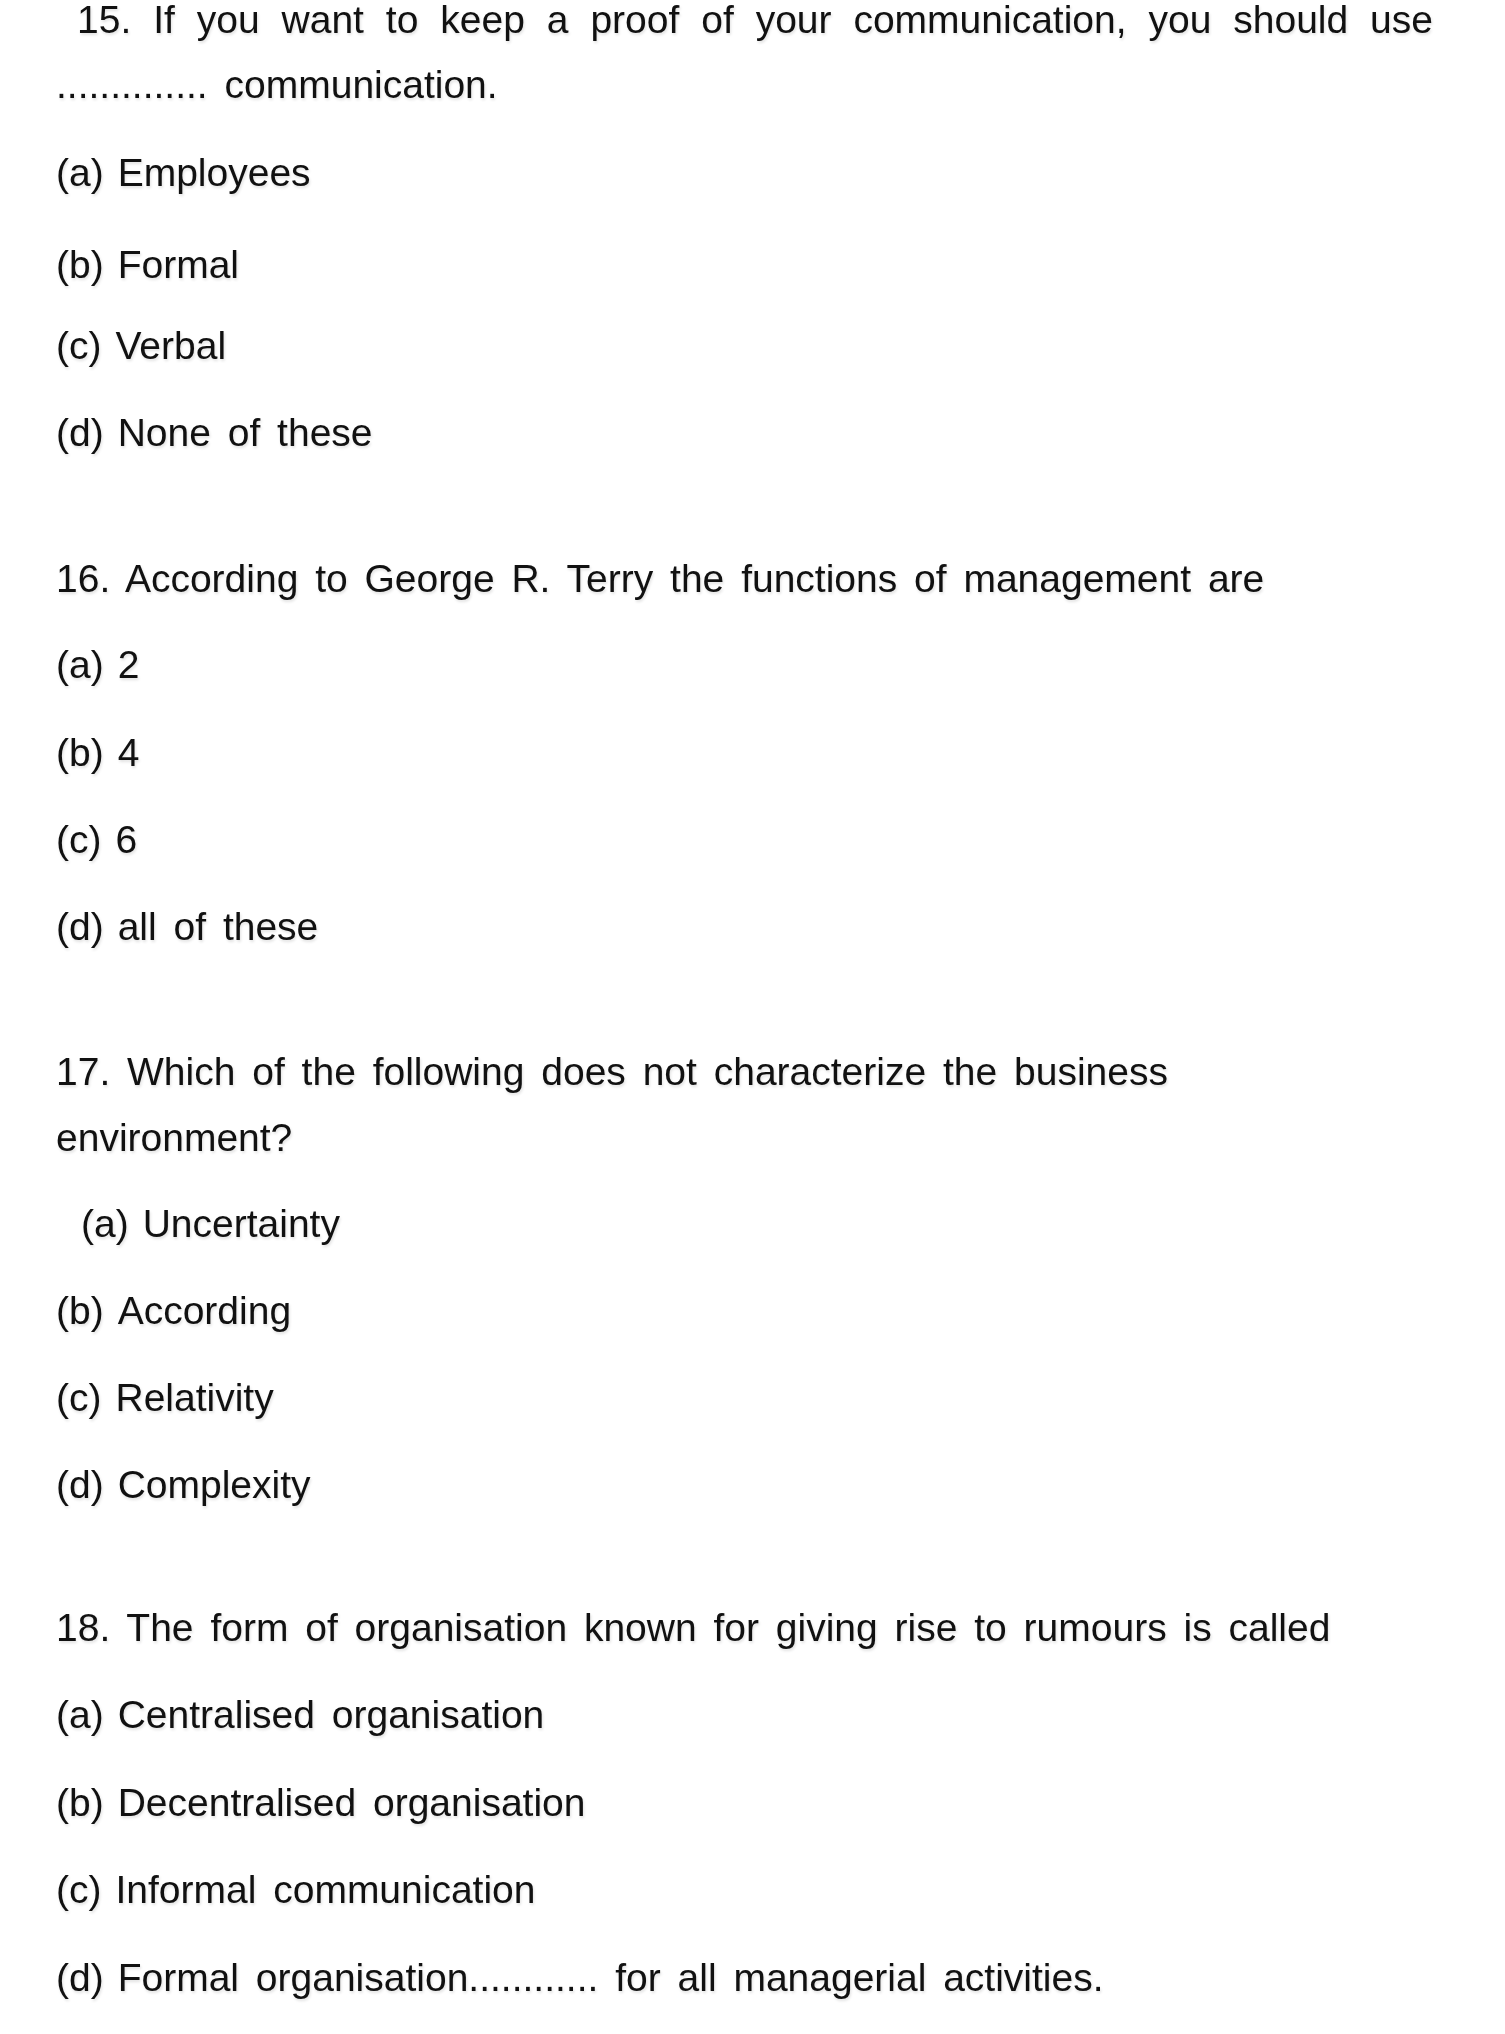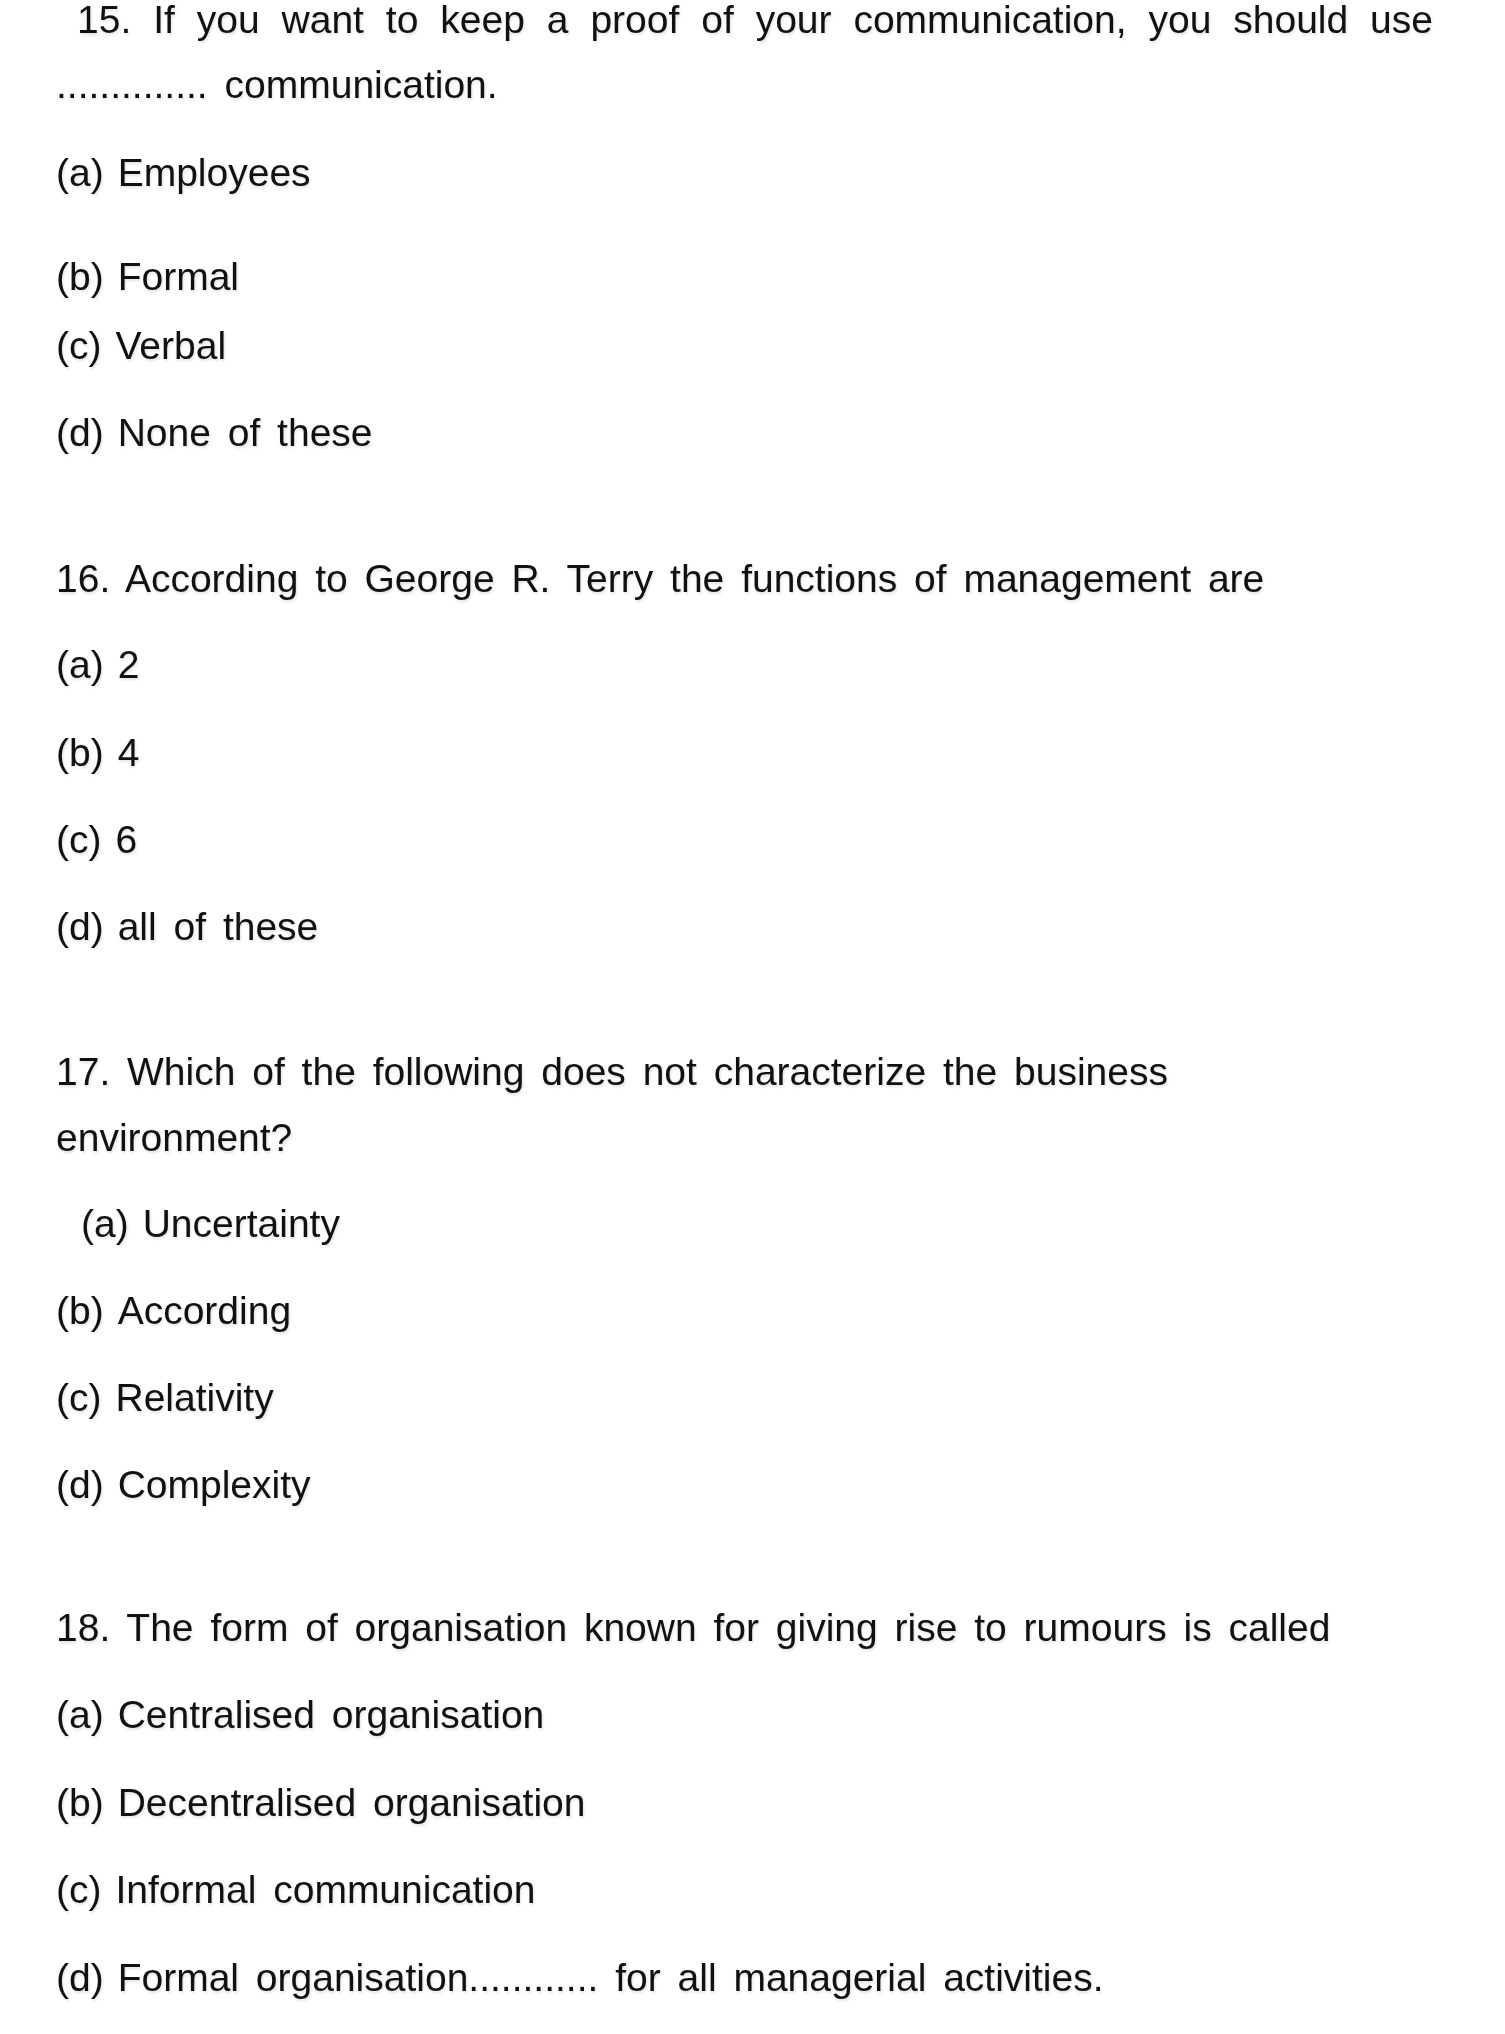--- a/index.html
+++ b/index.html
@@ -15,21 +15,21 @@
 </head>
 <body>
 
 <div>
   <div class="line just" style="top:0px;margin-left:21px;">
     <span>15.</span>
     <span>If you want to keep a proof of your communication, you should use</span>
   </div>
   <div class="line" style="top:65px;">.............. communication.</div>
   <div class="line" style="top:153px;"><span class="opt-label">(a)</span><span class="opt-text">Employees</span></div>
-  <div class="line" style="top:257px;text-align:center;"><span class="opt-label">(b)</span><span class="opt-text">Formal</span></div>
+  <div class="line" style="top:245px;text-align:center;"><span class="opt-label">(b)</span><span class="opt-text">Formal</span></div>
   <div class="line" style="top:326px;"><span class="opt-label">(c)</span><span class="opt-text">Verbal</span></div>
   <div class="line" style="top:413px;"><span class="opt-label">(d)</span><span class="opt-text">None of these</span></div>
 </div>
 
 <div>
   <div class="line" style="top:559px;"><span>16.</span> <span>According to George R. Terry the functions of management are</span></div>
   <div class="line" style="top:645px;"><span class="opt-label">(a)</span><span class="opt-text">2</span></div>
   <div class="line" style="top:733px;"><span class="opt-label">(b)</span><span class="opt-text">4</span></div>
   <div class="line" style="top:820px;"><span class="opt-label">(c)</span><span class="opt-text">6</span></div>
   <div class="line" style="top:907px;"><span class="opt-label">(d)</span><span class="opt-text">all of these</span></div>

